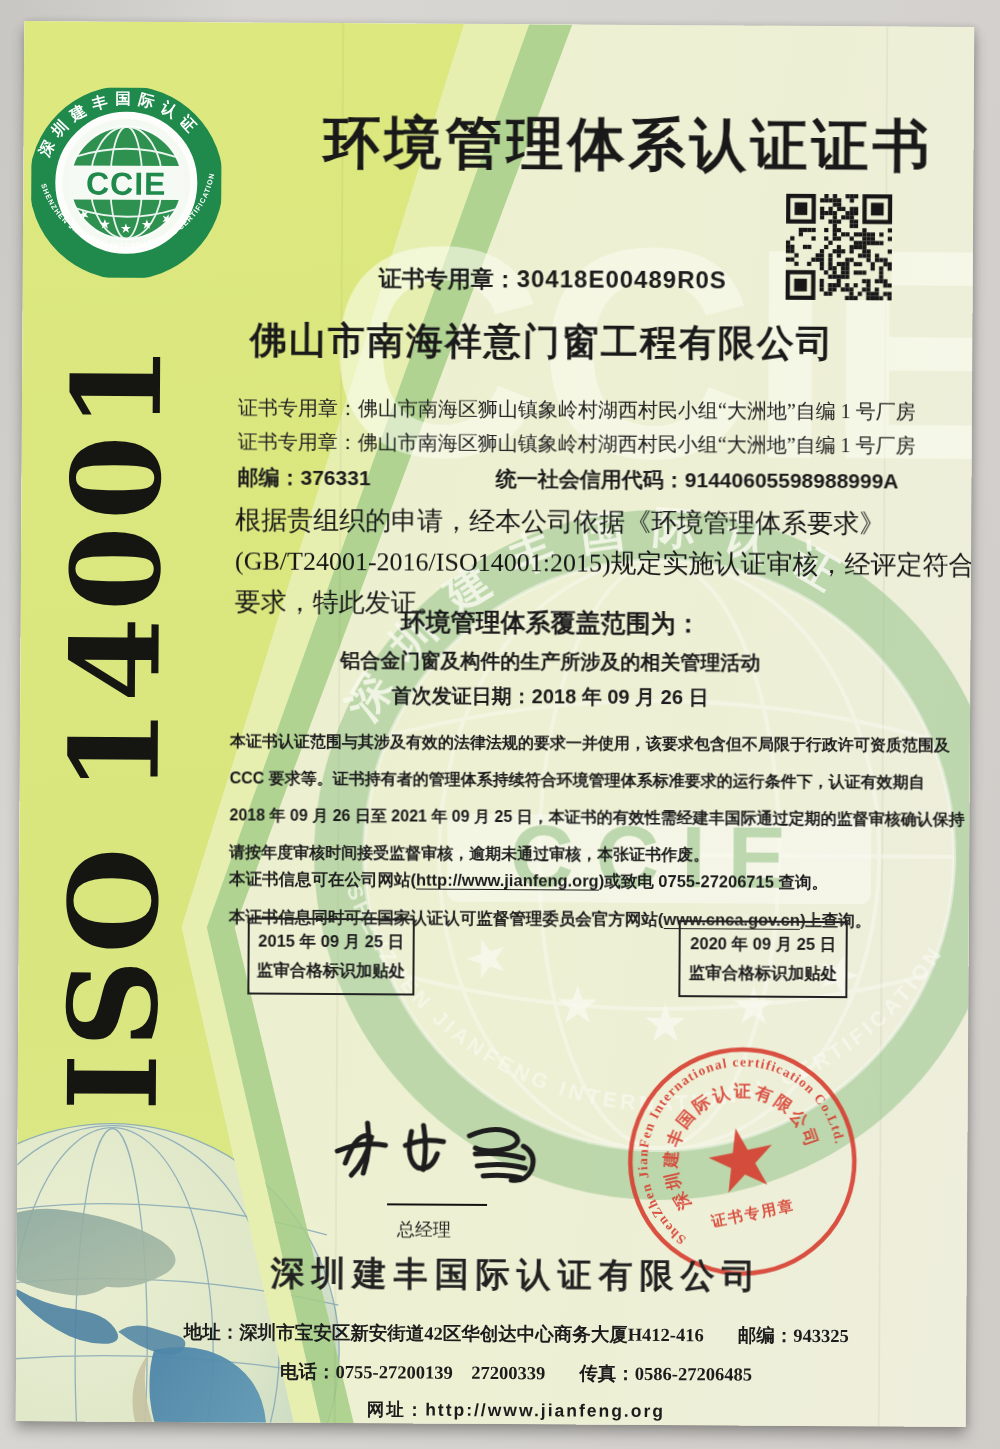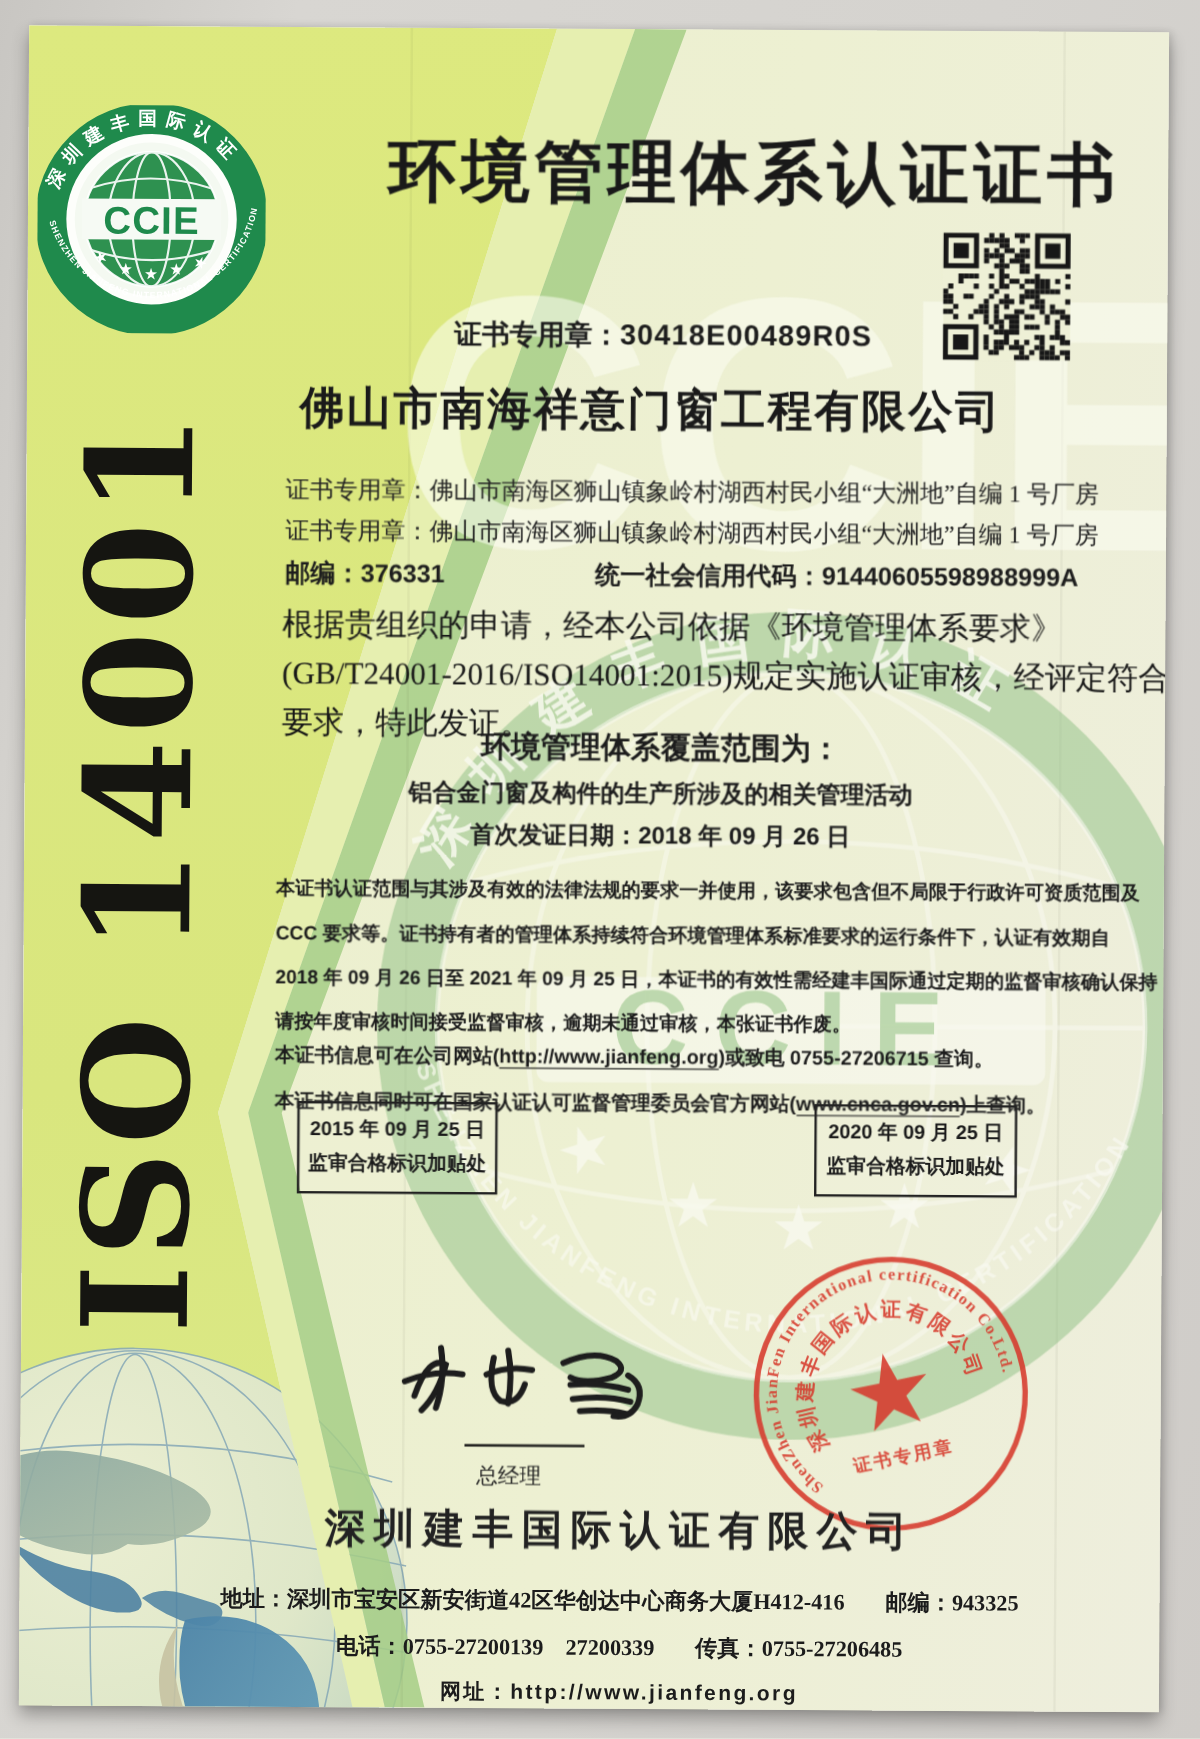--- a/index.html
+++ b/index.html
@@ -472,20 +472,20 @@
         <path d="M 0,-34 L 7.6,-10.4 32.3,-10.4 12.3,4.2 19.9,27.7 0,13.2 -19.9,27.7 -12.3,4.2 -32.3,-10.4 -7.6,-10.4 Z" fill="#d63a2c"></path>
         <text x="0" y="58" text-anchor="middle" font-family="Liberation Sans,DejaVu Sans,sans-serif" font-size="15" font-weight="bold" fill="#d63a2c" letter-spacing="2">证书专用章</text>
       </g>
     </svg>
 
     <div class="line issuer">深圳建丰国际认证有限公司</div>
     <div class="line f1">
       <span>地址：</span><span>深圳市宝安区新安街道42区华创达中心商务大厦H412-416</span><span class="gap"></span><span>邮编：</span><span>943325</span>
     </div>
     <div class="line f2">
-      <span>电话：</span><span>0755-27200139　27200339</span><span class="gap"></span><span>传真：</span><span>0755-27206485</span>
+      <span>电话：</span><span>0755-27200139　27200339</span><span class="gap"></span><span>传真：</span><span>0586-27206485</span>
     </div>
     <div class="line f3">
       <span>网址：</span><span>http://www.jianfeng.org</span>
     </div>
 
   </div>
 </div>
 
 </body></html>

